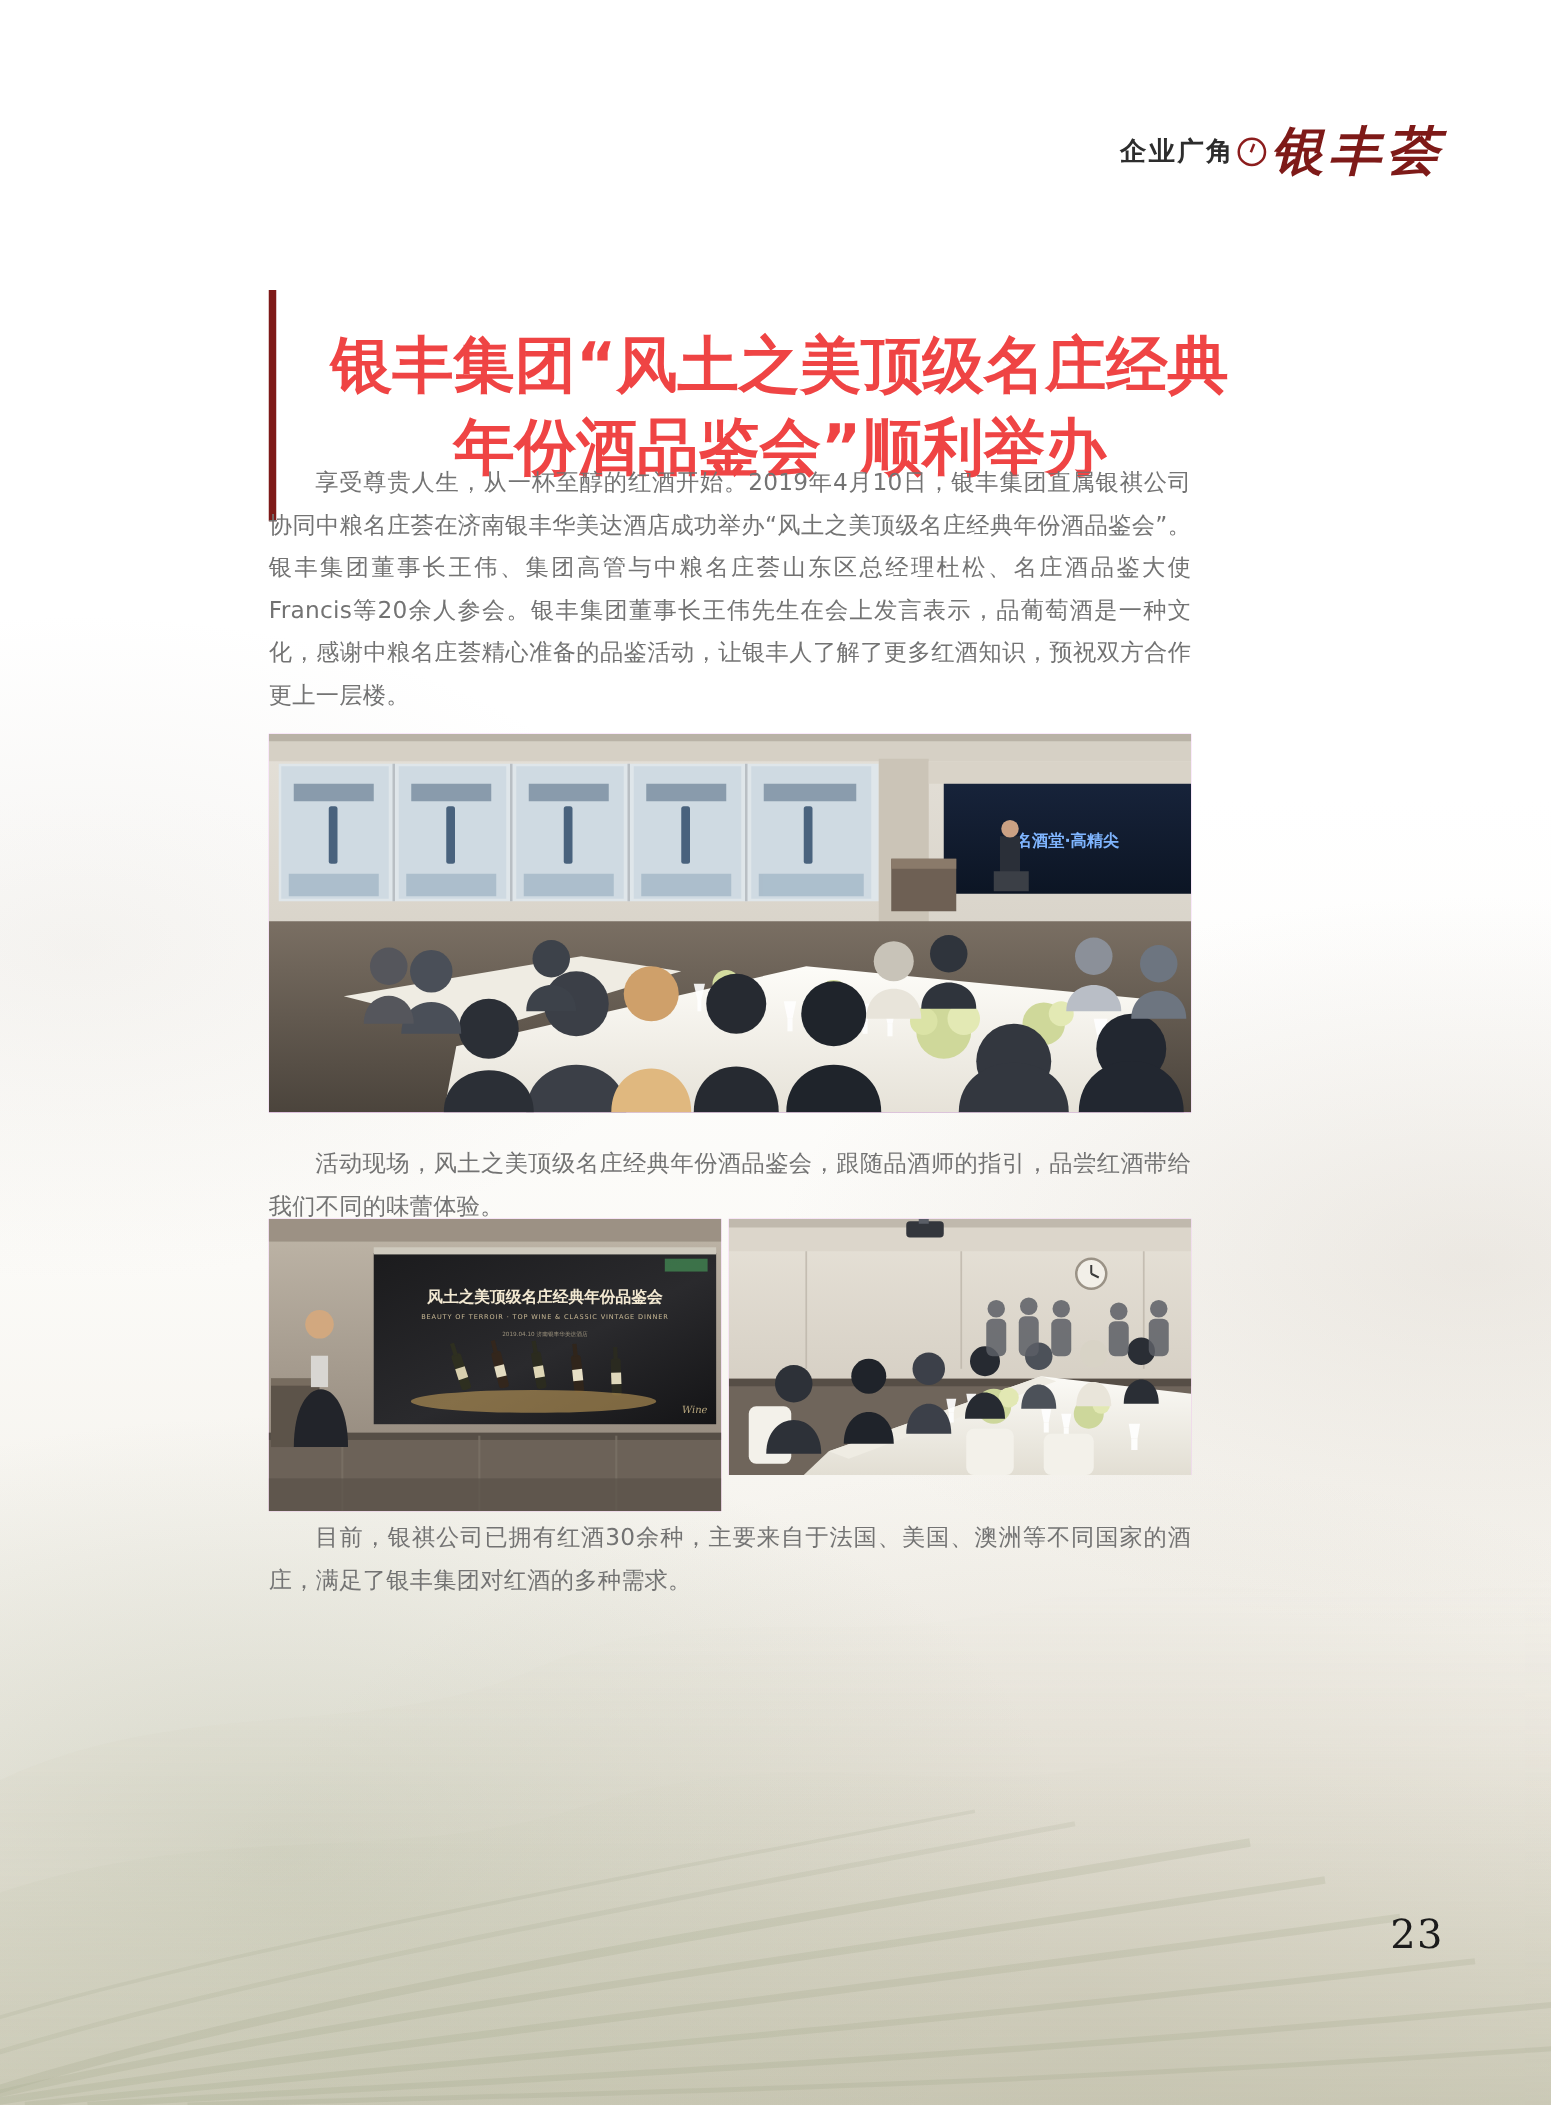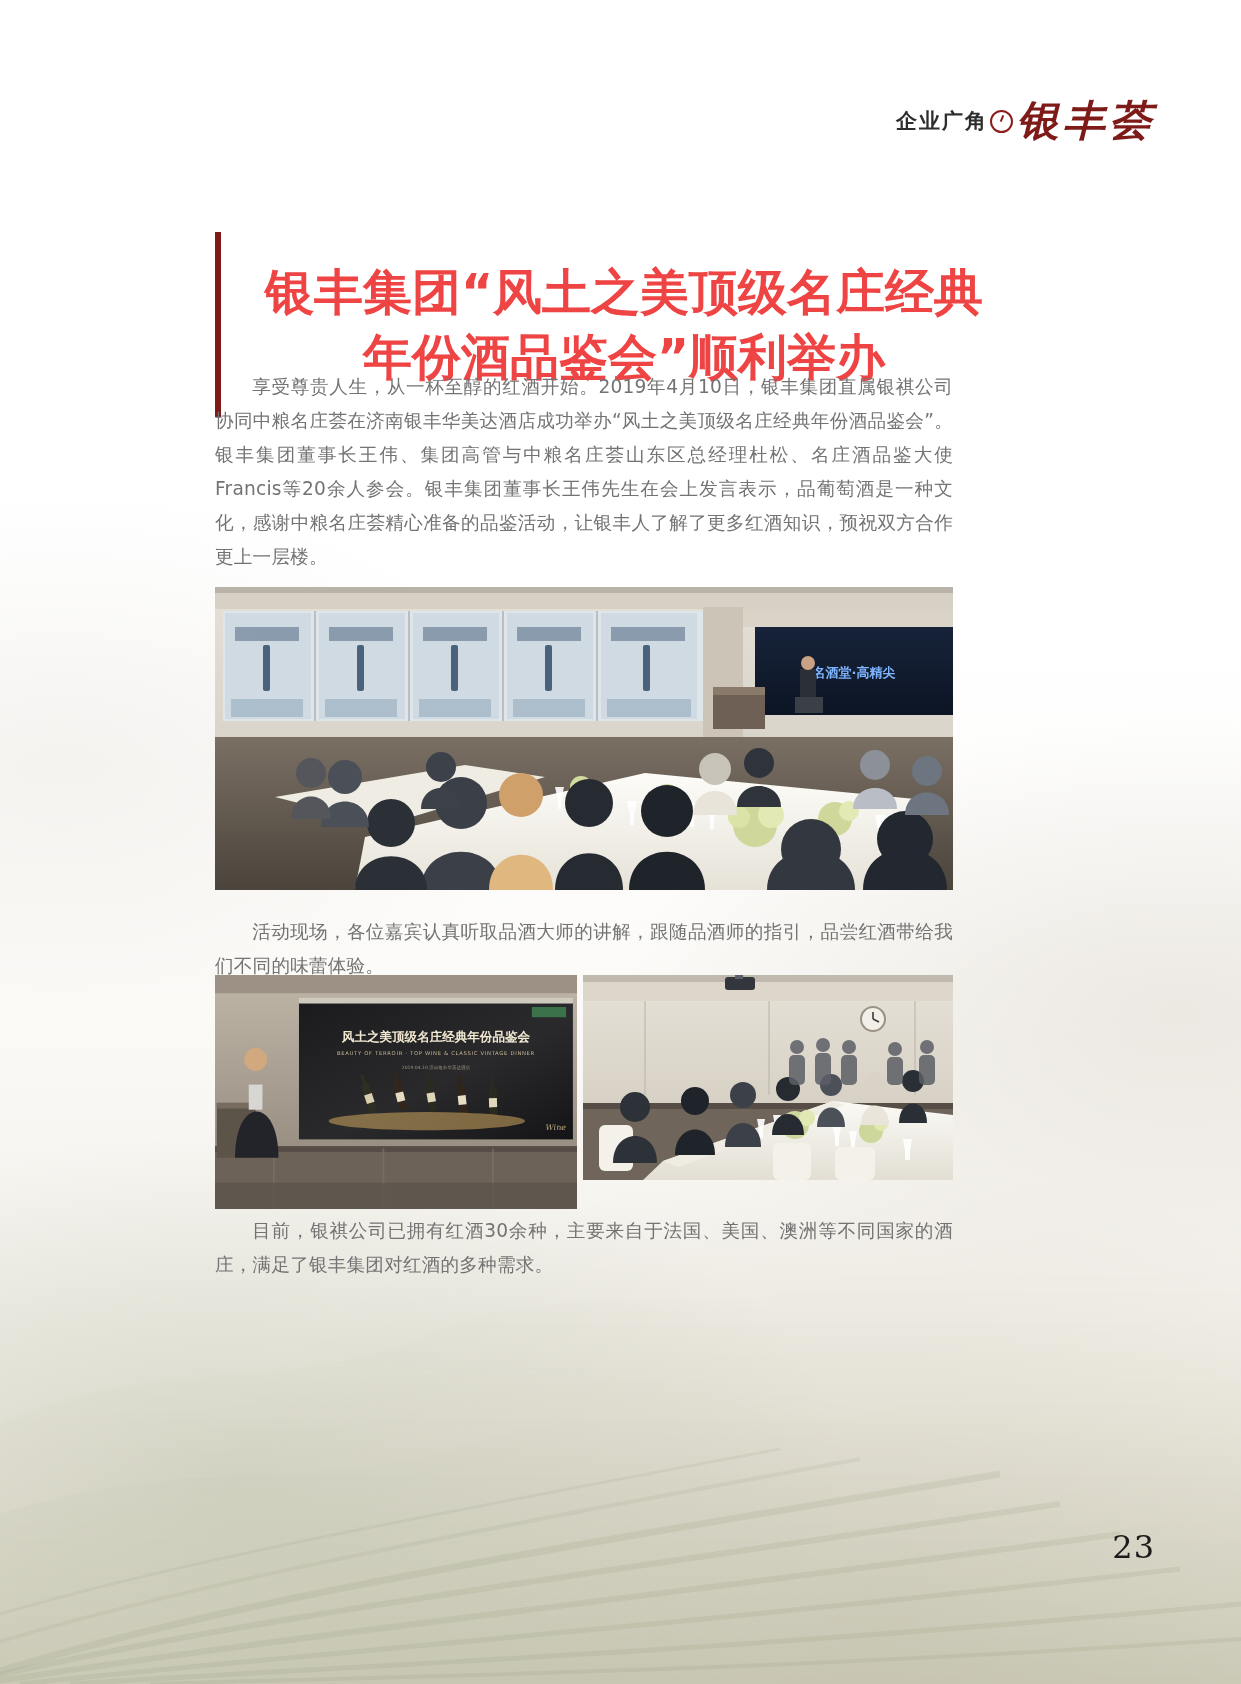--- a/index.html
+++ b/index.html
@@ -378,21 +378,21 @@
         </g>
       <g fill="#6d7580">
           <circle cx="712" cy="184" r="15"></circle>
           <path d="M690,228 C690,198 734,198 734,228 Z"></path>
         </g>
     </g>
   </svg>
 </div>
 
 <div class="col" id="cap1">
-  <p class="body">活动现场，各位嘉宾认真听取品酒大师的讲解，跟随品酒师的指引，品尝红酒带给我们不同的味蕾体验。</p>
+  <p class="body">活动现场，风土之美顶级名庄经典年份酒品鉴会，跟随品酒师的指引，品尝红酒带给我们不同的味蕾体验。</p>
 </div>
 
 <div class="photo" id="photo2">
   <svg viewBox="0 0 362 205" preserveAspectRatio="xMidYMid slice">
     <defs>
       <linearGradient id="wall2" x1="0" y1="0" x2="0" y2="1">
         <stop offset="0%" stop-color="#bfb6a8"></stop>
         <stop offset="100%" stop-color="#8c8175"></stop>
       </linearGradient>
       <linearGradient id="scrn2" x1="0" y1="0" x2="1" y2="1">

